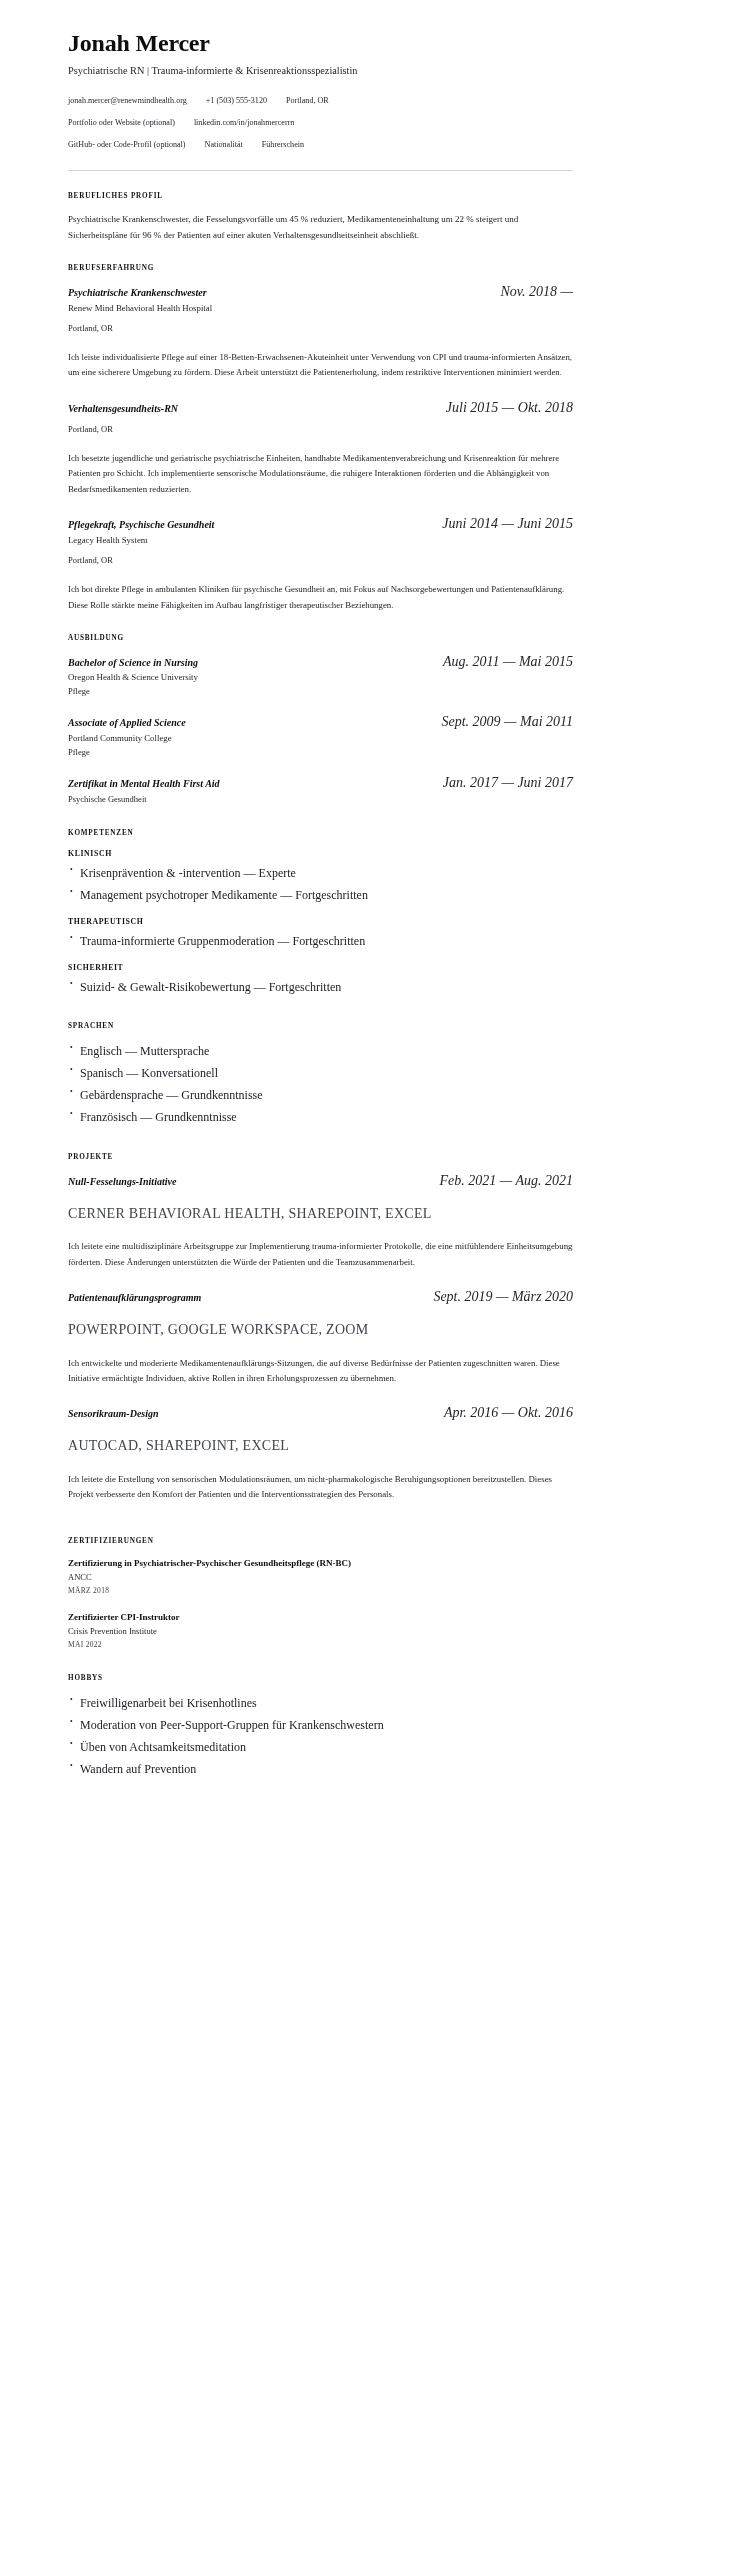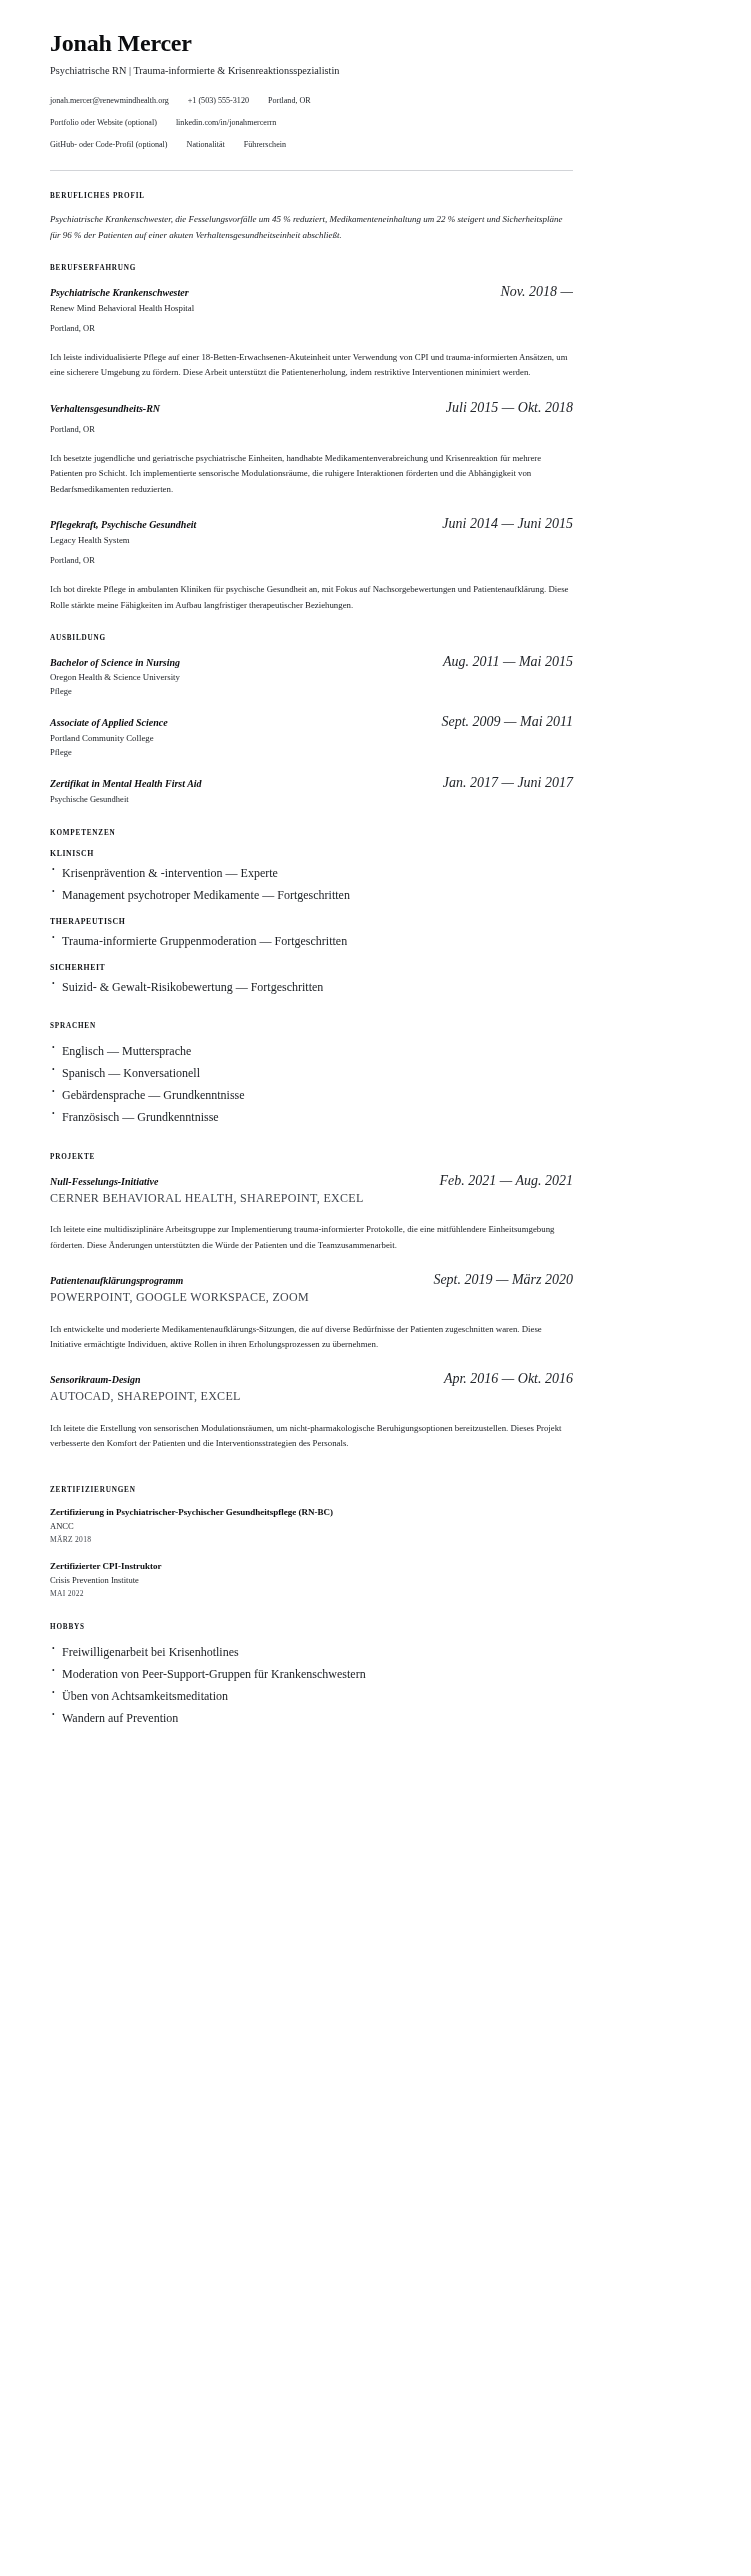--- a/index.html
+++ b/index.html
@@ -12,21 +12,21 @@
     width: 751px;
     min-height: 2576px;
     font-family: "Liberation Serif", "DejaVu Serif", serif;
     color: #16181c;
     -webkit-font-smoothing: antialiased;
   }
 
   .page {
     width: 616px;
     min-height: 2576px;
-    padding: 30px 43px 25px 50px;
+    padding: 30px 43px 25px 68px;
     background: #ffffff;
   }
 
   
   .cv-name {
     font-size: 24px;
     font-weight: 700;
     letter-spacing: -0.2px;
     line-height: 1.12;
     color: #0c0d10;
@@ -72,21 +72,20 @@
     text-transform: uppercase;
     color: #101216;
     margin-bottom: 12px;
   }
 
   .summary-text {
     font-size: 9px;
     line-height: 1.72;
     color: #1a1d22;
     max-width: 573px;
-    font-style: italic;
   }
 
   
   .entry { margin-bottom: 19px; }
   .entry:last-child { margin-bottom: 0; }
 
   .entry-head {
     display: flex;
     align-items: baseline;
     justify-content: space-between;
@@ -125,26 +124,26 @@
   }
 
   .entry-field {
     font-size: 8.5px;
     color: #22262c;
     line-height: 1.5;
     margin-top: 1.3px;
   }
 
   .entry-tech {
-    font-size: 12px;
+    font-size: 14px;
     letter-spacing: 0.3px;
     text-transform: uppercase;
     color: #41454c;
     line-height: 1.5;
-    margin-top: 0;
+    margin-top: 14px;
   }
 
   .entry-desc {
     font-size: 8.8px;
     line-height: 1.74;
     color: #1a1d22;
     margin-top: 15.7px;
     max-width: 585px;
   }
 

